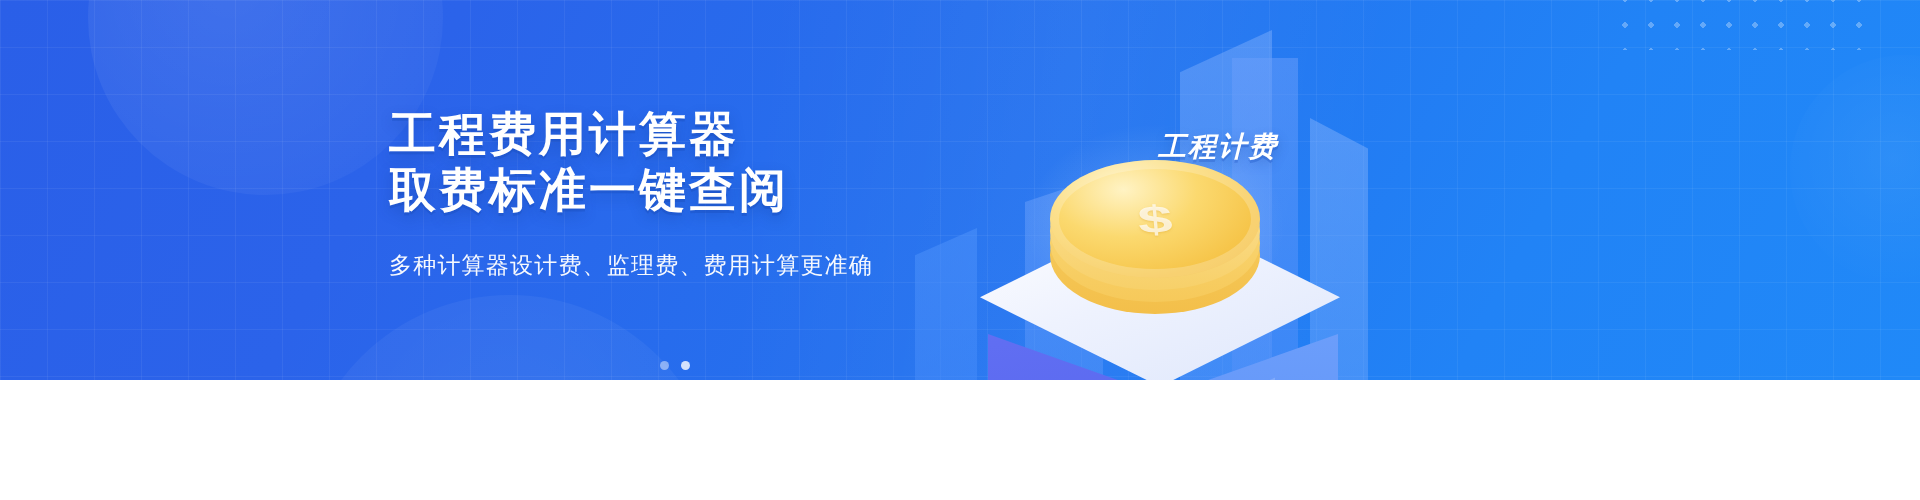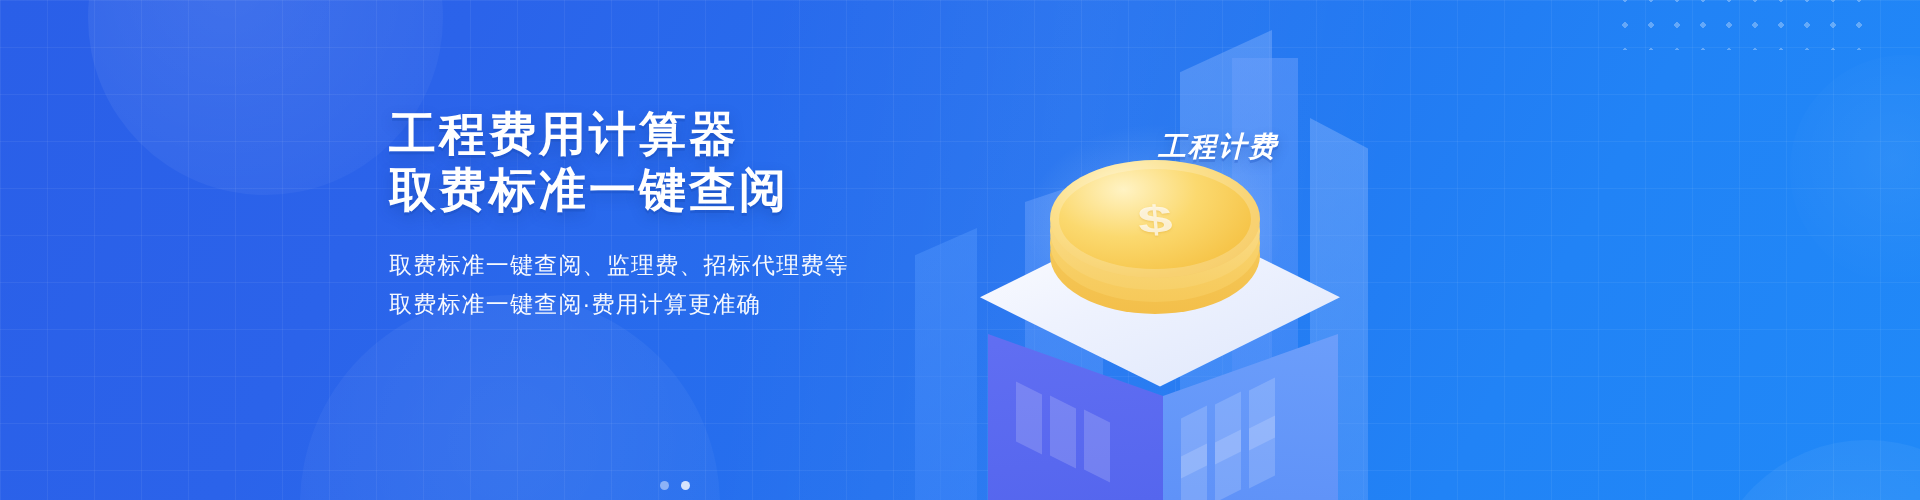--- a/index.html
+++ b/index.html
@@ -5,21 +5,21 @@
   * { margin:0; padding:0; box-sizing:border-box; }
   html, body {
     width:1920px; height:500px;
     overflow:hidden;
     font-family:"Liberation Sans","DejaVu Sans",sans-serif;
   }
 
   
   .banner{
     position:relative;
-    width:1920px; height:500px;
+    width:1920px; height:380px;
     overflow:hidden;
     background:linear-gradient(118deg,#2a5fe8 0%,#2b63ea 22%,#2472ef 52%,#2183f6 78%,#2089f8 100%);
   }
 
   
   .grid-overlay{
     position:absolute; inset:0;
     background-image:
       linear-gradient(to right, rgba(255,255,255,.055) 1px, transparent 1px),
       linear-gradient(to bottom, rgba(255,255,255,.055) 1px, transparent 1px);
@@ -215,22 +215,21 @@
   <div class="blob blob-br"></div>
   <div class="blob blob-r"></div>
   <div class="dot-matrix"></div>
 
   <div class="copy">
     <h1 class="headline">
       <span>工程费用计算器</span>
       <span class="l2">取费标准一键查阅</span>
     </h1>
     <p class="subcopy">
-      <span>取费标准一键查阅、监理费、招标代理费等</span>
-      <span class="s2">取费标准一键查阅·费用计算更准确</span>
+      <span>多种计算器设计费、监理费、费用计算更准确</span>
     </p>
   </div>
 
   <div class="illo">
 
     <div class="bar bar-c"></div>
     <div class="bar bar-d"></div>
     <div class="bar bar-e"></div>
     <div class="bar bar-b"></div>
     <div class="bar bar-a"></div>

